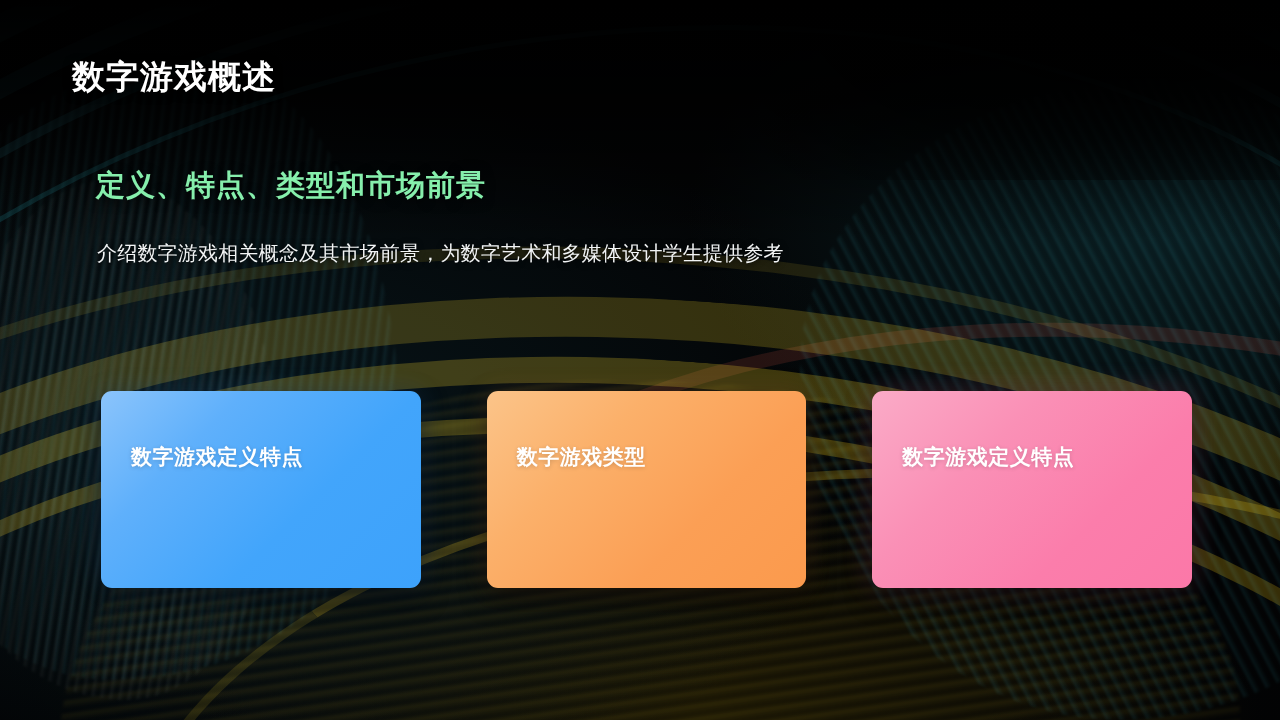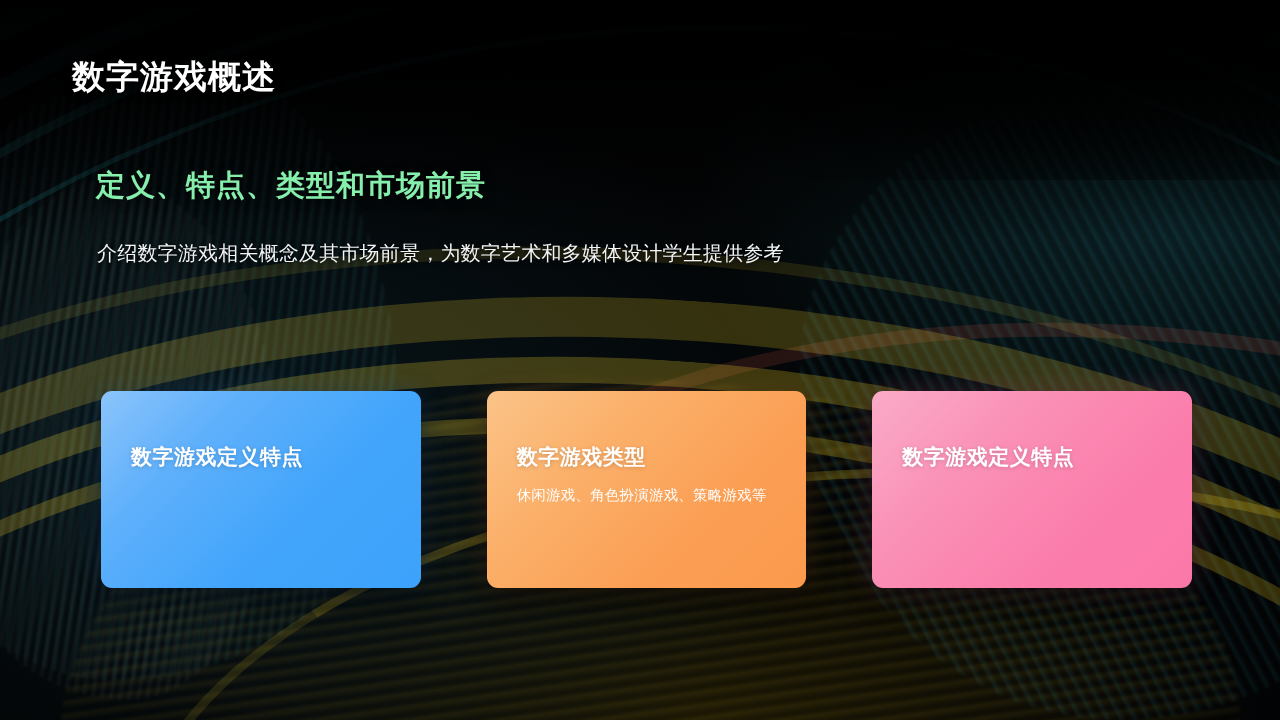--- a/index.html
+++ b/index.html
@@ -259,21 +259,20 @@
 
       <div class="card card-blue">
         <div class="card-inner">
           <div class="card-title">数字游戏定义特点</div>
         </div>
       </div>
 
       <div class="card card-orange">
         <div class="card-inner">
           <div class="card-title">数字游戏类型</div>
-          <div class="card-desc">休闲游戏、角色扮演游戏、策略游戏等</div>
         </div>
       </div>
 
       <div class="card card-pink">
         <div class="card-inner">
           <div class="card-title">数字游戏定义特点</div>
         </div>
       </div>
 
     </div>

